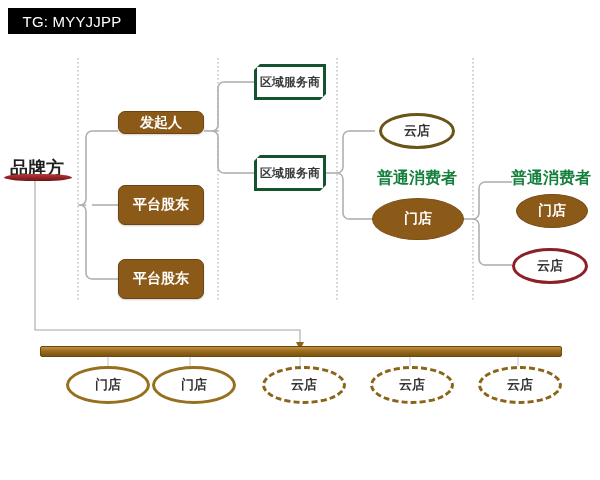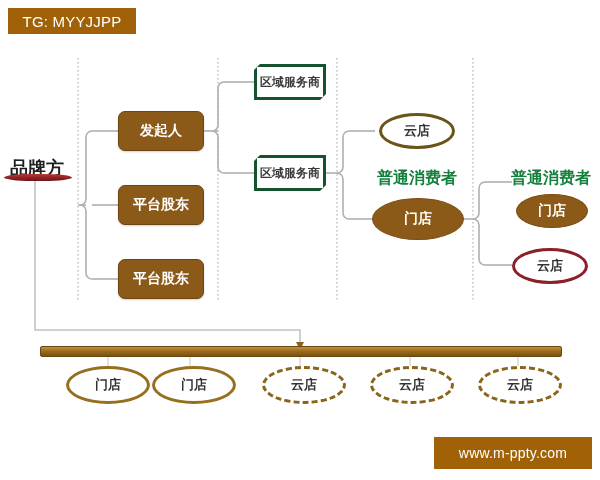--- a/index.html
+++ b/index.html
@@ -13,21 +13,21 @@
   #stage{position:absolute;left:0;top:0;width:600px;height:480px;}
 
   .layer{position:absolute;left:0;top:0;width:600px;height:480px;}
   #svg-layer{z-index:1;}
   #node-layer{z-index:2;}
   #chrome-layer{z-index:5;}
 
   
   .badge{
     position:absolute;
-    background:#a16207;
+    background:#000000;
     color:#ffffff;
     font-size:15px;
     letter-spacing:.2px;
     display:flex;align-items:center;justify-content:center;
     white-space:nowrap;
   }
   #tg-badge{left:8px;top:8px;width:128px;height:26px;font-size:15px;}
   #site-badge{left:434px;top:437px;width:158px;height:32px;font-size:14px;}
 
   
@@ -176,21 +176,21 @@
       <path d="M410,355 V368"></path>
       <path d="M518,355 V368"></path>
     </g>
   </svg>
 
   <div id="node-layer" class="layer">
 
     <div id="brand-label" class="plain" style="left:10px;top:156px;">品牌方</div>
     <div id="brand-bar" style="left:4px;top:174px;width:68px;height:7px;"></div>
 
-    <div class="node rect-fill" style="left:118px;top:111px;width:86px;height:40px;">发起人</div>
+    <div class="node rect-fill" style="left:118px;top:111px;width:86px;height:23px;">发起人</div>
     <div class="node rect-fill" style="left:118px;top:185px;width:86px;height:40px;">平台股东</div>
     <div class="node rect-fill" style="left:118px;top:259px;width:86px;height:40px;">平台股东</div>
 
     <div class="node rect-bevel" style="left:254px;top:64px;width:72px;height:36px;">区域服务商</div>
     <div class="node rect-bevel" style="left:254px;top:155px;width:72px;height:36px;">区域服务商</div>
 
     <div class="node ell ell-brown" style="left:379px;top:113px;width:76px;height:36px;">云店</div>
     <div class="plain" style="left:377px;top:168px;">普通消费者</div>
     <div class="node ell ell-fill" style="left:372px;top:198px;width:92px;height:42px;">门店</div>
 
@@ -202,16 +202,15 @@
 
     <div class="node ell ell-gold" style="left:66px;top:366px;width:84px;height:38px;">门店</div>
     <div class="node ell ell-gold" style="left:152px;top:366px;width:84px;height:38px;">门店</div>
     <div class="node ell ell-dashed" style="left:262px;top:366px;width:84px;height:38px;">云店</div>
     <div class="node ell ell-dashed" style="left:370px;top:366px;width:84px;height:38px;">云店</div>
     <div class="node ell ell-dashed" style="left:478px;top:366px;width:84px;height:38px;">云店</div>
   </div>
 
   <div id="chrome-layer" class="layer">
     <div id="tg-badge" class="badge">TG: MYYJJPP</div>
-    <div id="site-badge" class="badge">www.m-ppty.com</div>
   </div>
 
 </div>
 
 </body></html>

